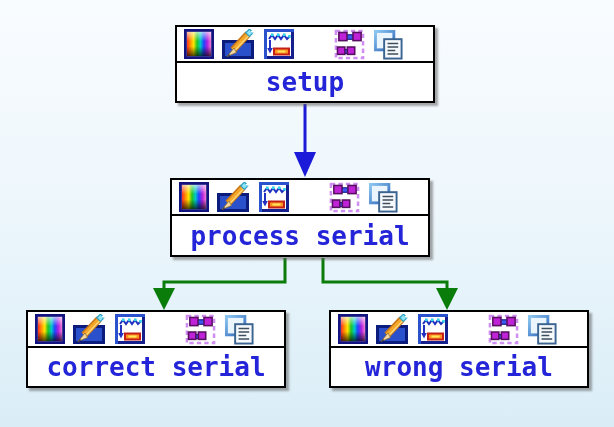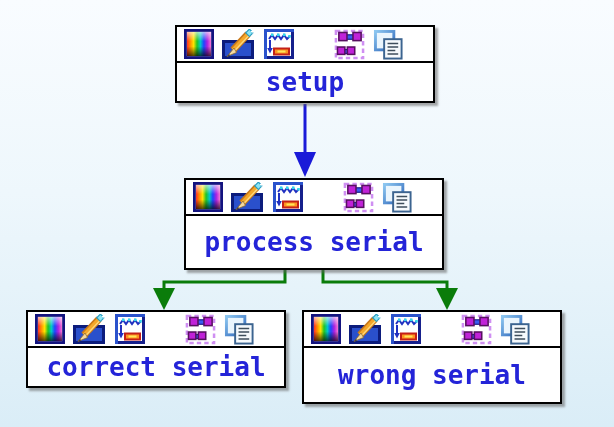--- a/index.html
+++ b/index.html
@@ -148,21 +148,21 @@
           <svg width="31" height="31">
             <use href="#sym-doc" xlink:href="#sym-doc"></use>
           </svg>
         </span>
     </div>
     <div class="label-row">
       <span class="node-label">setup</span>
     </div>
   </div>
 
-  <div class="node" style="left:184px;top:178px;width:260px;height:92px">
+  <div class="node" style="left:170px;top:178px;width:260px;height:79px">
     <div class="icon-row">
       <span class="ic">
           <svg width="30" height="30">
             <use href="#sym-palette" xlink:href="#sym-palette"></use>
           </svg>
         </span>
       <span class="ic">
           <svg width="34" height="30">
             <use href="#sym-pencil" xlink:href="#sym-pencil"></use>
           </svg>
@@ -216,21 +216,21 @@
           <svg width="31" height="31">
             <use href="#sym-doc" xlink:href="#sym-doc"></use>
           </svg>
         </span>
     </div>
     <div class="label-row">
       <span class="node-label">correct serial</span>
     </div>
   </div>
 
-  <div class="node" style="left:302px;top:310px;width:260px;height:94px">
+  <div class="node" style="left:329px;top:310px;width:260px;height:78px">
     <div class="icon-row">
       <span class="ic">
           <svg width="30" height="30">
             <use href="#sym-palette" xlink:href="#sym-palette"></use>
           </svg>
         </span>
       <span class="ic">
           <svg width="34" height="30">
             <use href="#sym-pencil" xlink:href="#sym-pencil"></use>
           </svg>

